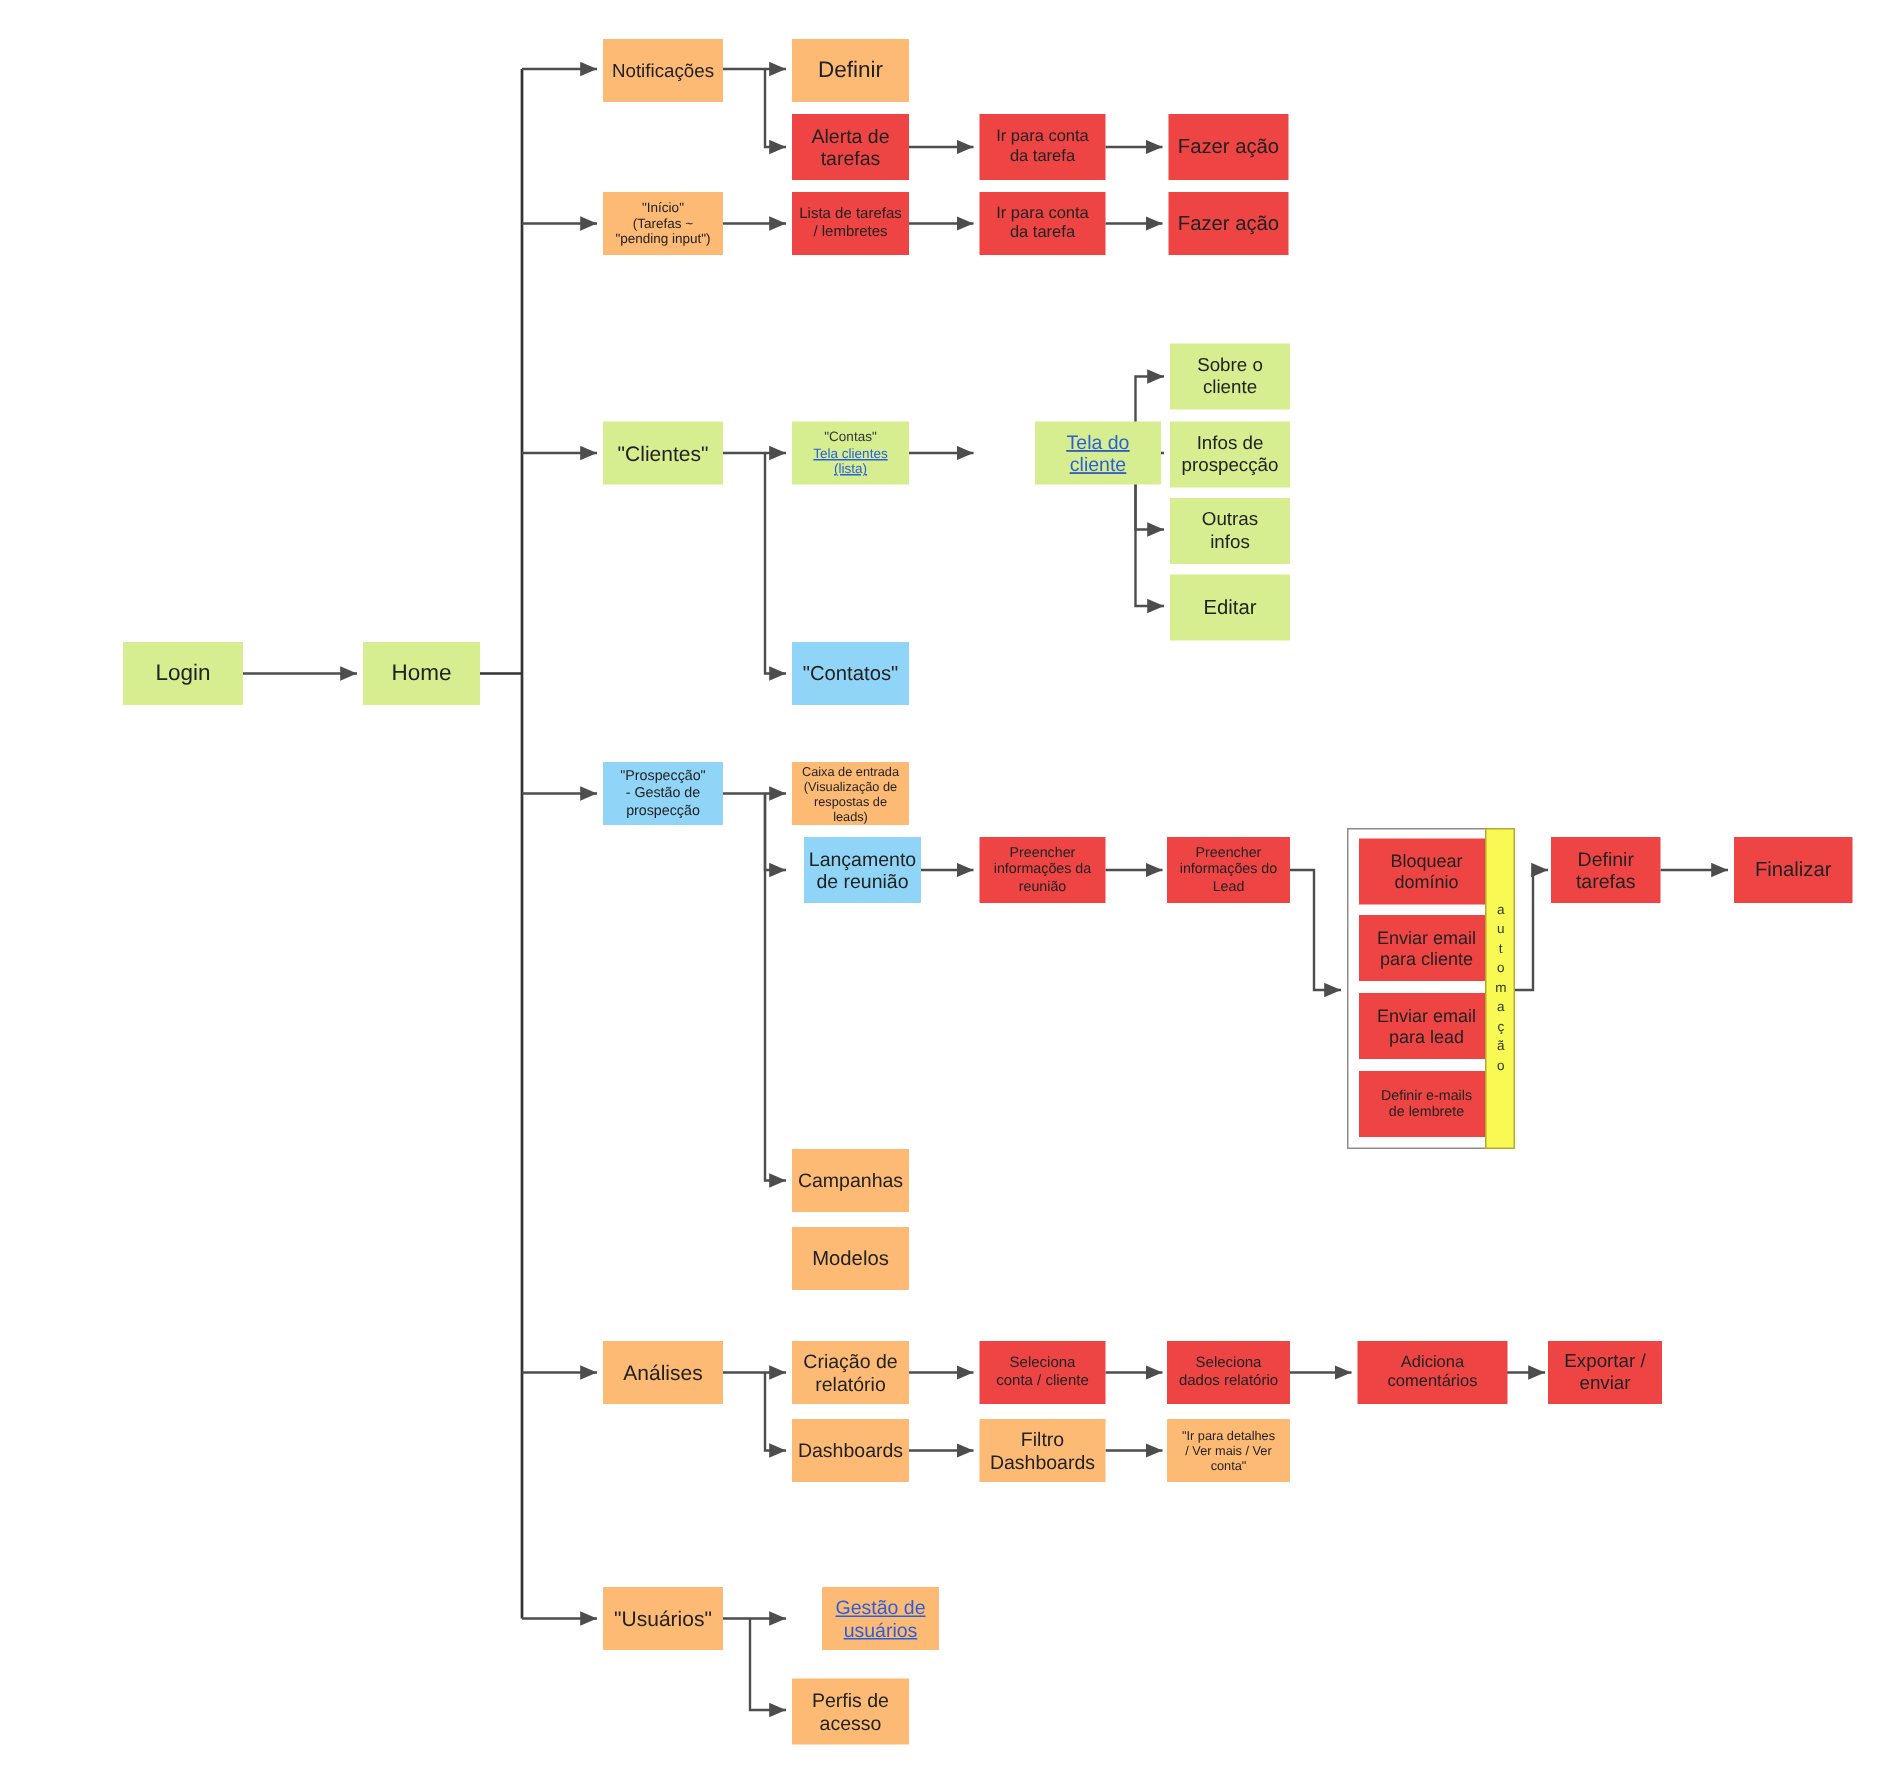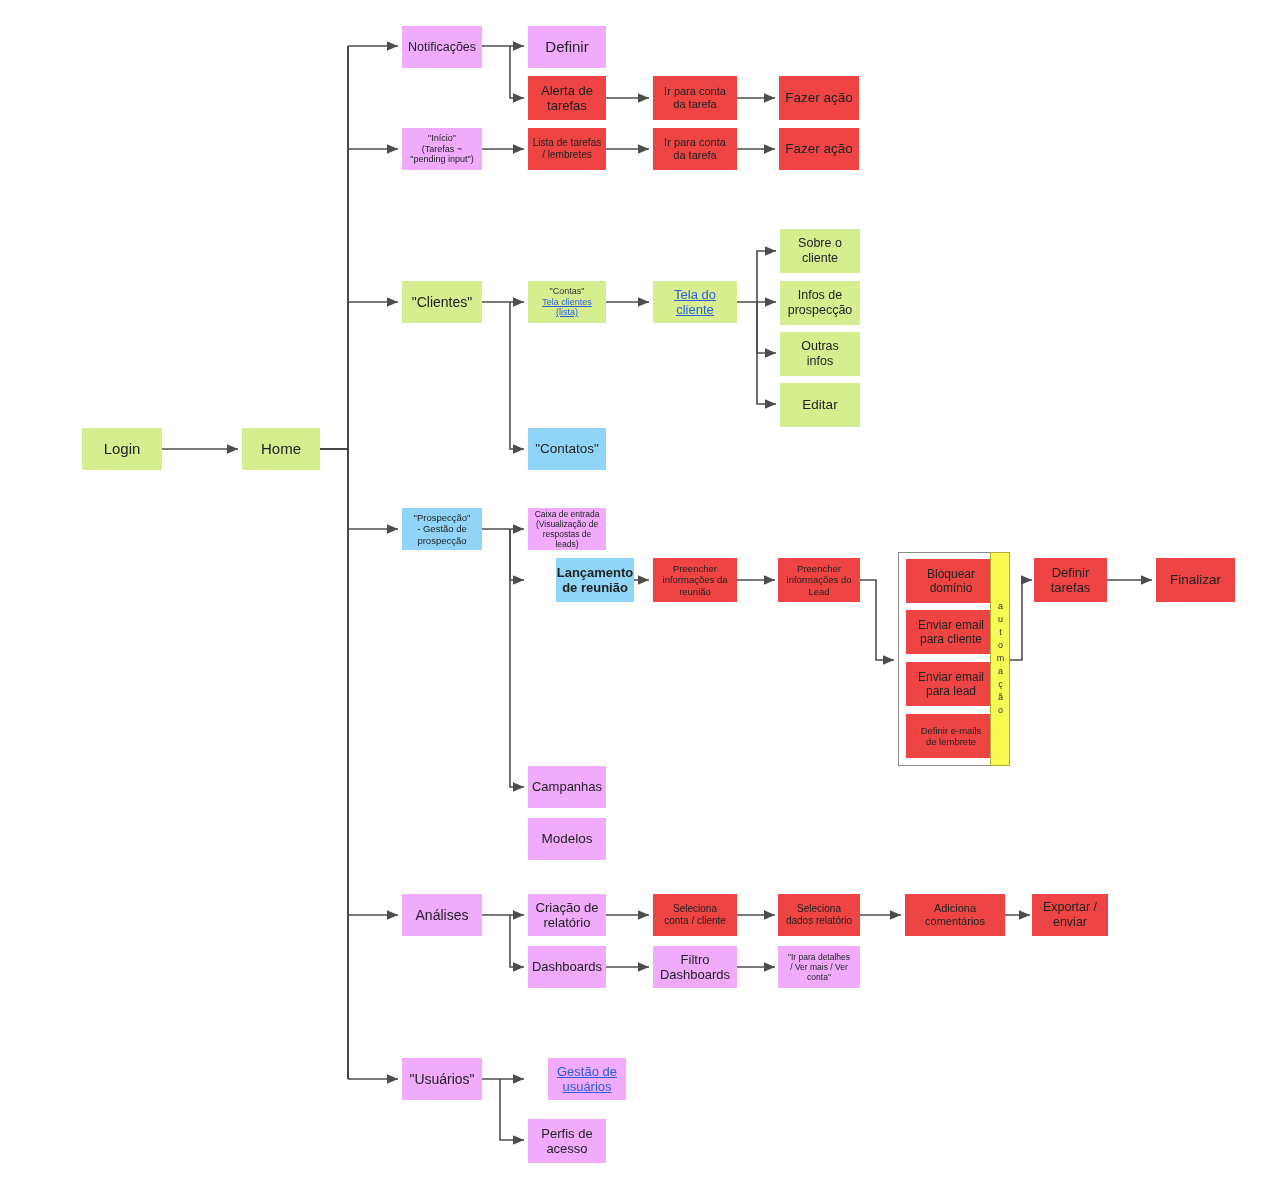--- a/index.html
+++ b/index.html
@@ -31,21 +31,21 @@
     display: flex;
     flex-direction: column;
     align-items: center;
     justify-content: center;
     text-align: center;
     line-height: 1.18;
     padding: 2px 4px;
     overflow: hidden;
     white-space: pre-line;
   }
-  .grey  { background: #f0abfc; }
+  .grey  { background: #fdba74; }
   .green { background: #d7ee90; }
   .blue  { background: #90d5f7; }
   .yellow{ background: #ef4444; }
   .brightyellow { background: #f9f954; border: 1px solid #b3aa30; }
   .plainbox { background: #ffffff; border: 1px solid #8c8c8c; }
   .link {
     color: #2b5fd9;
     text-decoration: underline;
   }
   .sub-title {
@@ -178,21 +178,21 @@
   <div class="node yellow" style="left:779px; top:128px; width:80px; height:42px; font-size:13.5px;">Fazer ação</div>
 
   <div class="node green" style="left:402px; top:281px; width:80px; height:42px; font-size:14px;">"Clientes"</div>
 
   <div class="node green" style="left:528px; top:281px; width:78px; height:42px; font-size:9px;">
     <span class="sub-title">"Contas"</span>
     <span class="link" style="font-size:9px; white-space:pre-line;">Tela clientes
 (lista)</span>
   </div>
 
-  <div class="node green" style="left:653px; top:281px; width:84px; height:42px; font-size:13px;text-decoration:underline;">
+  <div class="node green" style="left:690px; top:281px; width:84px; height:42px; font-size:13px;text-decoration:underline;">
     <span class="link" style="white-space:pre-line;">Tela do
 cliente</span>
   </div>
 
   <div class="node green" style="left:780px; top:229px; width:80px; height:44px; font-size:12.5px;">Sobre o
 cliente</div>
 
   <div class="node green" style="left:780px; top:281px; width:80px; height:44px; font-size:12.5px;">Infos de
 prospecção</div>
 
@@ -204,21 +204,21 @@
   <div class="node blue" style="left:528px; top:428px; width:78px; height:42px; font-size:13.5px;">"Contatos"</div>
 
   <div class="node blue" style="left:402px; top:508px; width:80px; height:42px; font-size:9.5px;">"Prospecção"
 - Gestão de
 prospecção</div>
 
   <div class="node grey" style="left:528px; top:508px; width:78px; height:42px; font-size:8.5px;">Caixa de entrada
 (Visualização de
 respostas de leads)</div>
 
-  <div class="node blue" style="left:556px; top:558px; width:78px; height:44px; font-size:13px;font-weight:bold;">Lançamento
+  <div class="node blue" style="left:536px; top:558px; width:78px; height:44px; font-size:13px;">Lançamento
 de reunião</div>
 
   <div class="node yellow" style="left:653px; top:558px; width:84px; height:44px; font-size:9.5px;">Preencher
 informações da
 reunião</div>
 
   <div class="node yellow" style="left:778px; top:558px; width:82px; height:44px; font-size:9.5px;">Preencher
 informações do
 Lead</div>
 

